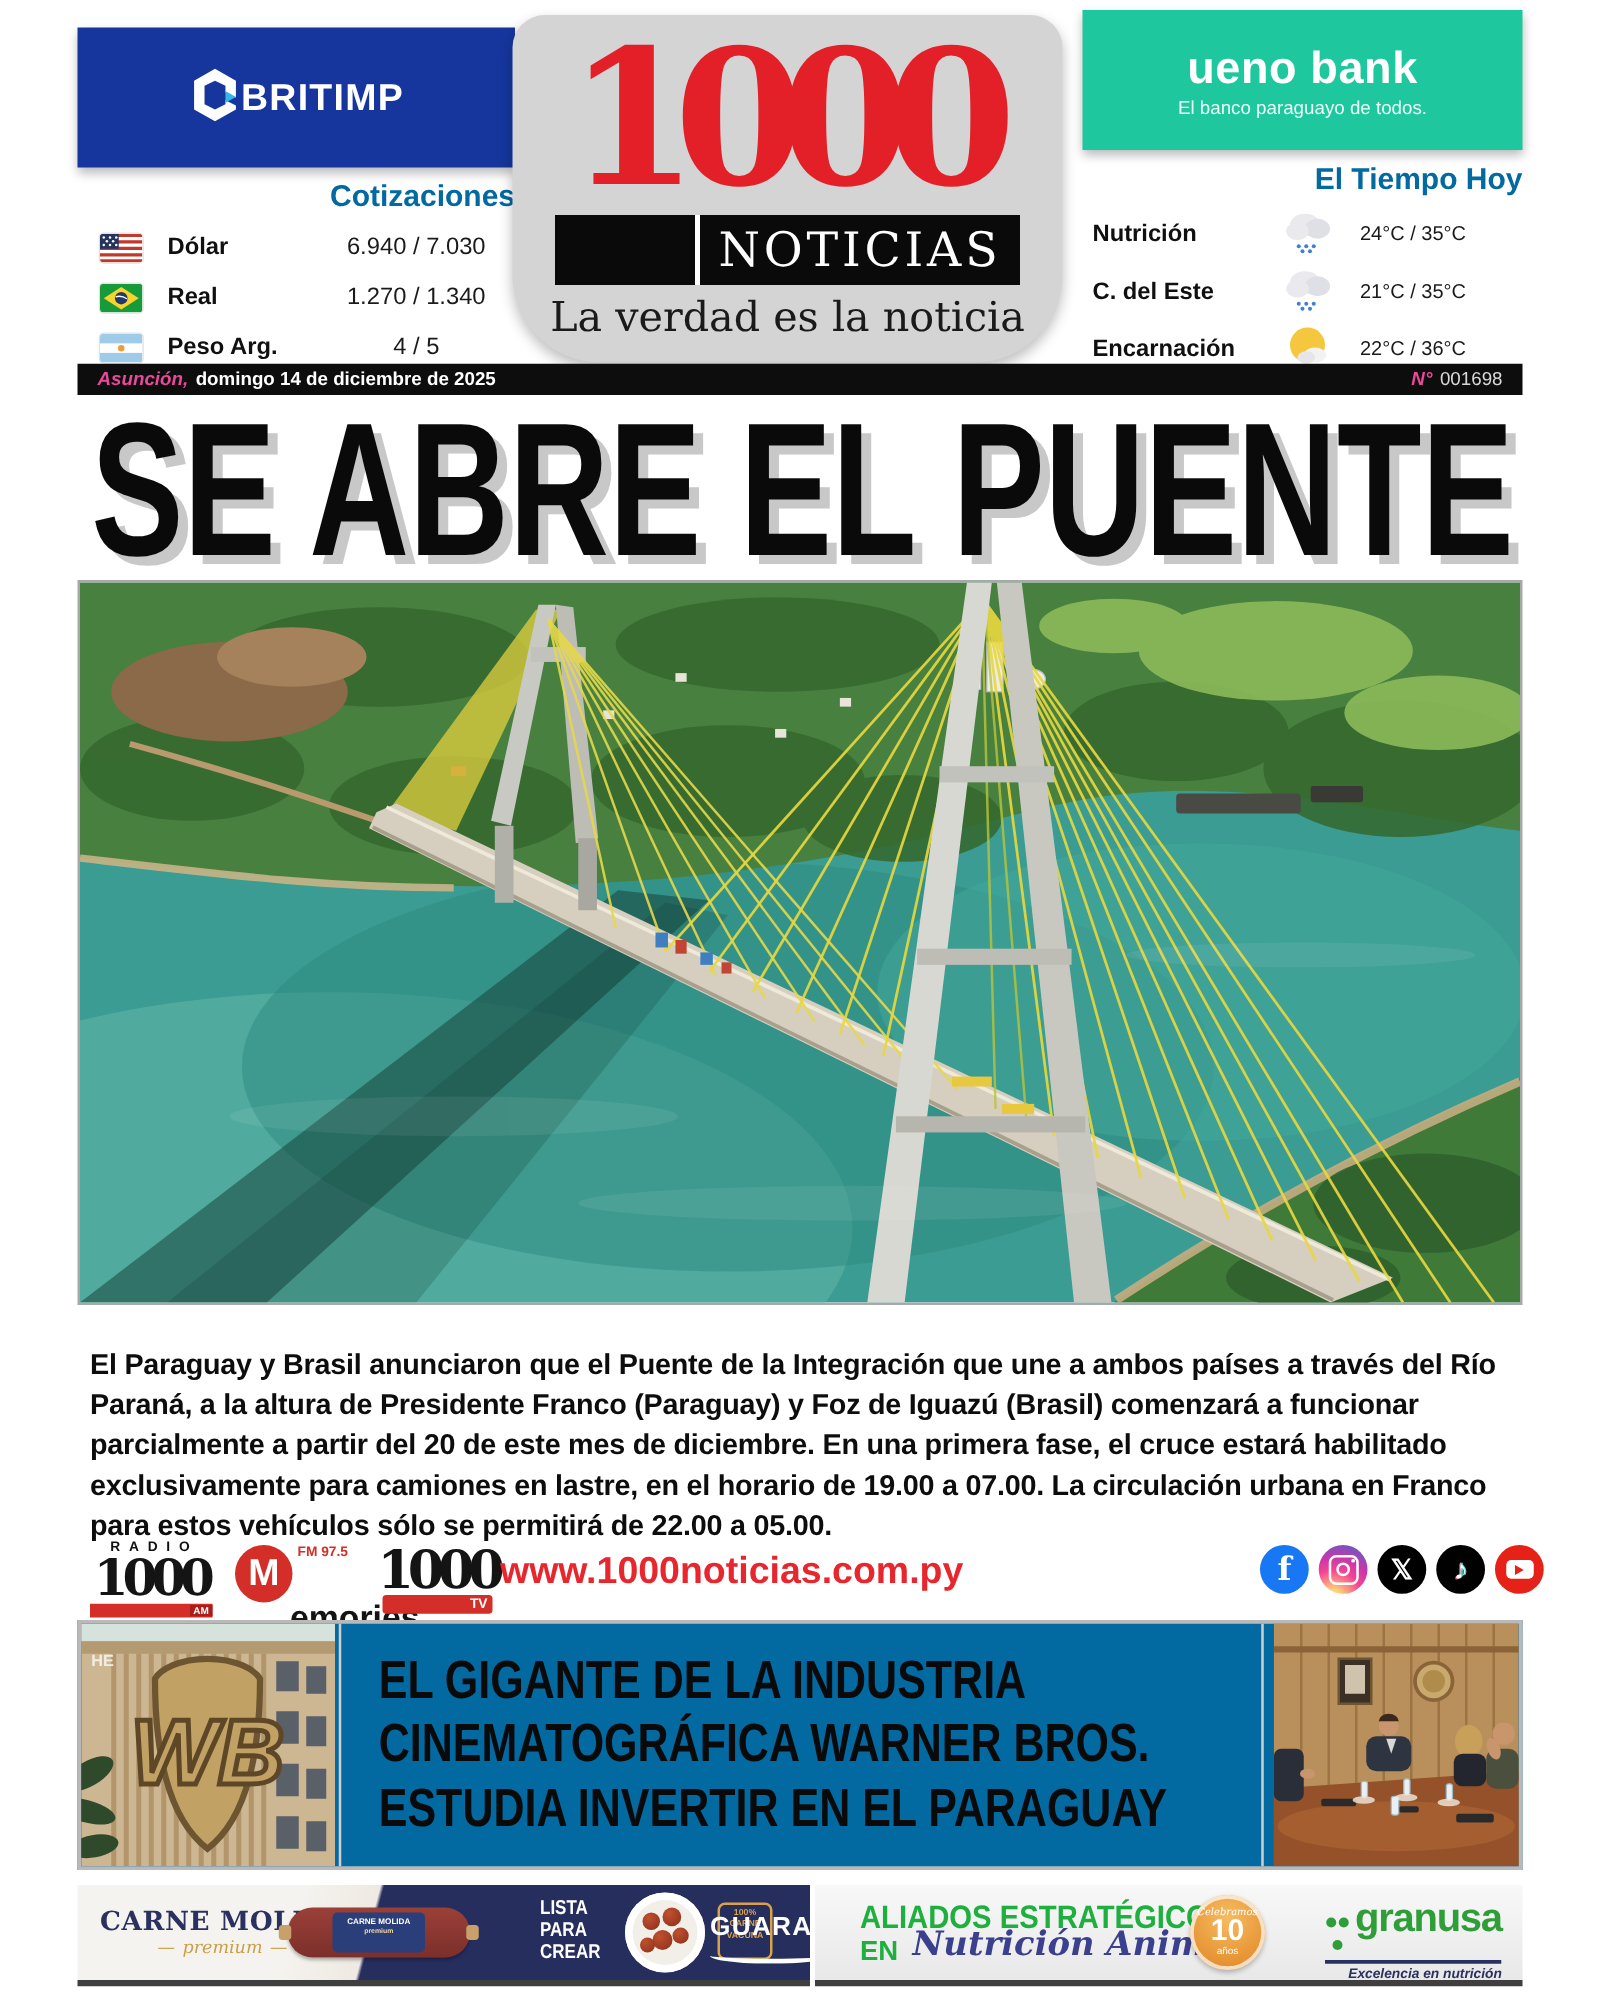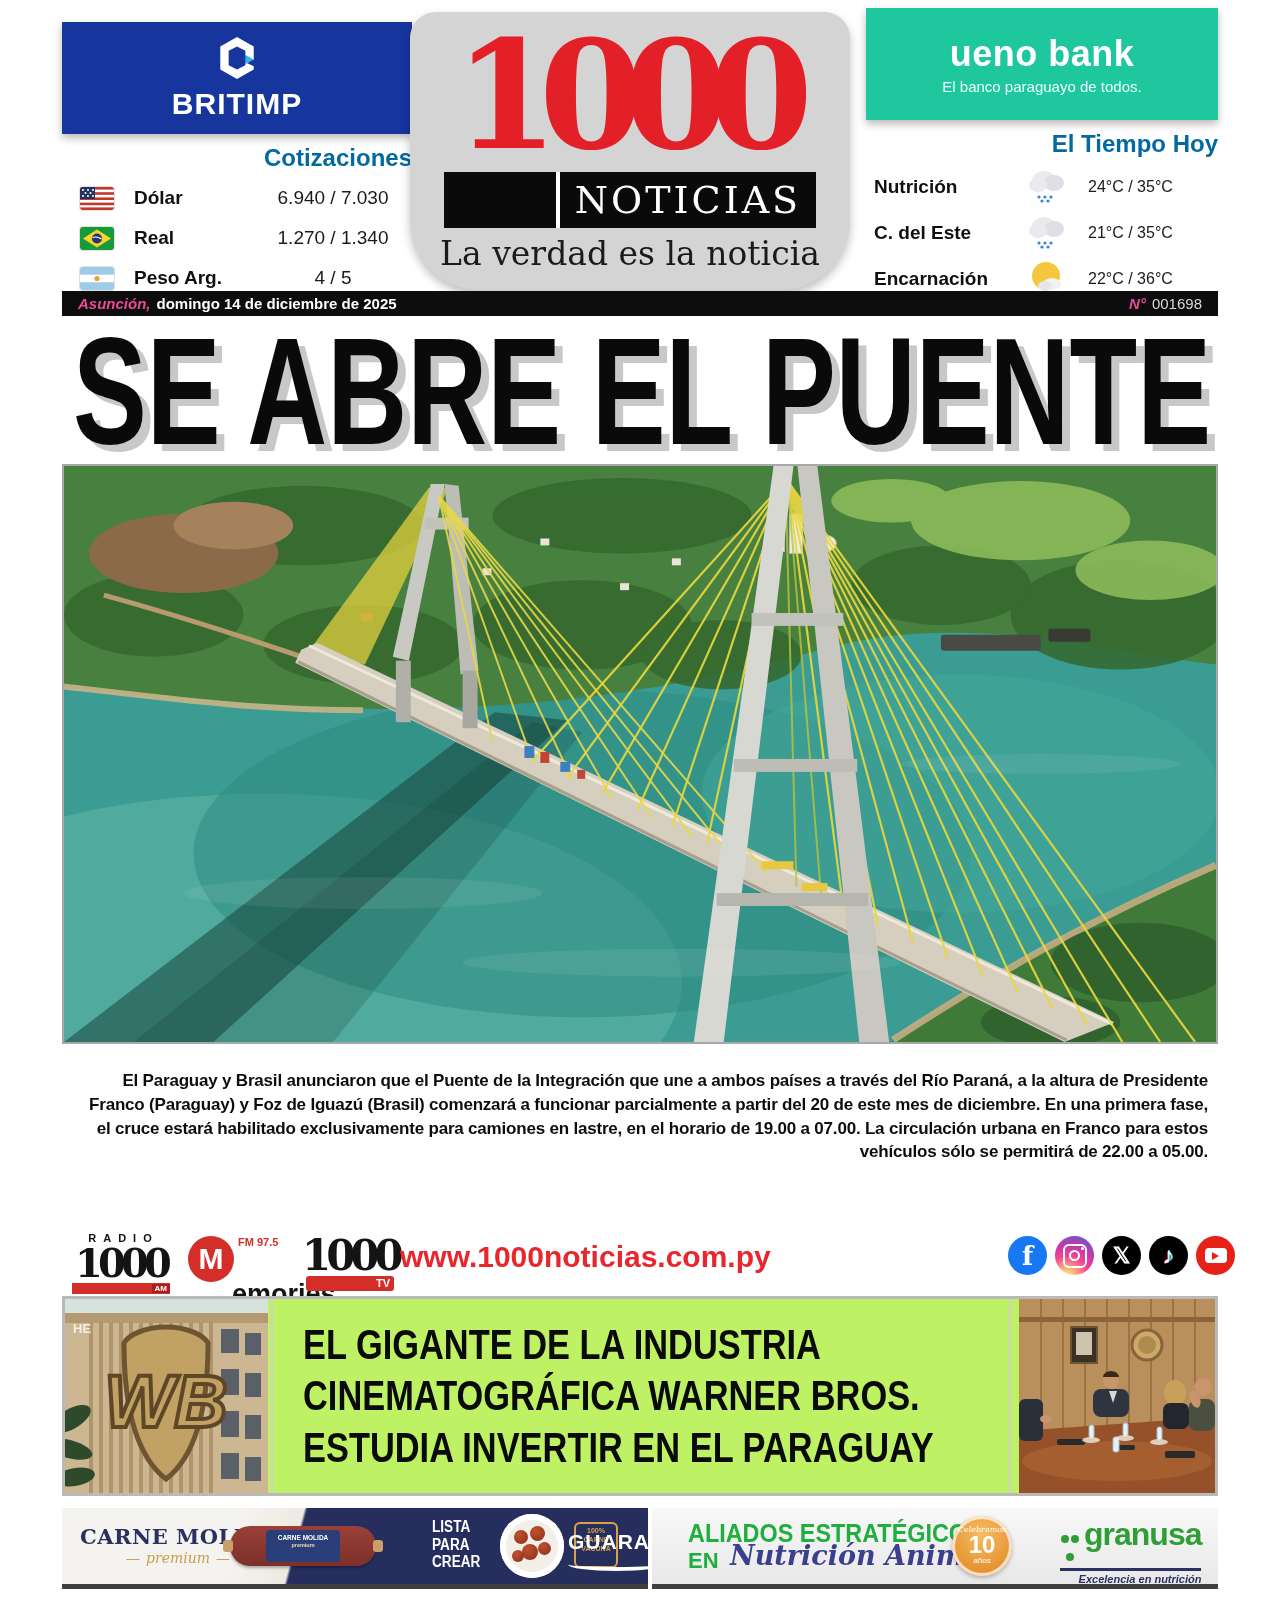--- a/index.html
+++ b/index.html
@@ -2,21 +2,21 @@
 <html><head>
 <meta charset="utf-8">
 <style>
   html,body{margin:0;padding:0;background:#fff;}
   body{font-family:"Liberation Sans",sans-serif;}
   .page{position:relative;width:1280px;height:1600px;background:#fff;overflow:hidden;}
   .abs{position:absolute;}
 
   
   .col-left{left:62px;top:22px;width:350px;}
-  .britimp-box{height:112px;background:#16369e;display:flex;flex-direction:column;align-items:center;justify-content:center;box-shadow:0 4px 8px rgba(0,0,0,.28);}
+  .britimp-box{height:112px;background:#16369e;display:flex;flex-direction:row;align-items:center;justify-content:center;box-shadow:0 4px 8px rgba(0,0,0,.28);}
   .britimp-name{color:#fff;font-weight:bold;font-size:30px;letter-spacing:1px;margin-top:2px;}
   .sec-title{font-size:24px;font-weight:bold;color:#0369a1;text-align:right;margin:10px 0 6px;}
   .fx-row{display:grid;grid-template-columns:54px 120px 1fr;align-items:center;height:40px;padding-left:18px;}
   .fx-label{font-weight:bold;font-size:19px;color:#101010;}
   .fx-value{font-size:19px;color:#1a1a1a;text-align:center;}
   .flag{width:34px;height:23px;border-radius:3px;overflow:hidden;display:block;box-shadow:0 0 0 1px rgba(0,0,0,.12);}
 
   
   .logo-box{left:410px;top:12px;width:440px;height:278px;background:#d4d4d4;border-radius:26px 26px 70px 70px;box-shadow:0 5px 10px rgba(0,0,0,.25);display:flex;flex-direction:column;align-items:center;}
   .logo-1000{font-family:"DejaVu Serif",serif;font-weight:bold;font-size:150px;line-height:1;color:#e32028;letter-spacing:-0.13em;margin:8px 0 0 -12px;}
@@ -39,21 +39,21 @@
   .issue-num{color:#d8d8d8;font-weight:normal;}
 
   
   .headline-wrap{left:62px;top:314px;width:1156px;height:148px;}
 
   
   .photo-main{left:62px;top:464px;width:1156px;height:580px;border:2px solid #a8a8a8;box-sizing:border-box;}
   .photo-main svg{display:block;width:100%;height:100%;}
 
   
-  .lead{left:72px;top:1052px;width:1136px;font-size:17px;font-weight:bold;line-height:1.4;color:#0d0d0d;text-align:right;letter-spacing:-0.2px;}
+  .lead{left:72px;top:1052px;width:1136px;font-size:23px;font-weight:bold;line-height:1.4;color:#0d0d0d;text-align:left;letter-spacing:-0.2px;}
 
   
   .radio1000{left:66px;top:1232px;width:110px;text-align:center;}
   .radio-top{font-size:11px;font-weight:bold;letter-spacing:7px;color:#111;margin-left:5px;}
   .serif1000{font-family:"DejaVu Serif",serif;font-weight:bold;letter-spacing:-0.12em;color:#141414;line-height:.95;}
   .radio-num{font-size:40px;}
   .radio-bar{height:11px;background:#d42e28;margin:1px 6px 0;display:flex;justify-content:flex-end;align-items:center;}
   .radio-band{color:#fff;font-size:8px;font-weight:bold;background:#a81f1a;padding:0 3px;}
   .memories{left:188px;top:1236px;width:130px;}
   .mem-circle{width:46px;height:46px;border-radius:50%;background:#d42e28;color:#fff;font-weight:bold;font-size:30px;display:flex;align-items:center;justify-content:center;float:left;}
@@ -71,21 +71,21 @@
   .ig-cam{width:20px;height:20px;border:2.5px solid #fff;border-radius:6px;position:relative;}
   .ig-cam:before{content:"";position:absolute;left:4px;top:4px;width:7px;height:7px;border:2.5px solid #fff;border-radius:50%;}
   .ig-cam:after{content:"";position:absolute;right:1px;top:1px;width:3px;height:3px;background:#fff;border-radius:50%;}
   .soc-x{background:#000;font-size:22px;}
   .soc-tt{background:#010101;font-size:23px;text-shadow:1px 0 #25f4ee,-1px 1px #fe2c55;}
   .soc-yt{background:#e62117;}
   .yt-btn{width:22px;height:15px;background:#fff;border-radius:4px;display:flex;align-items:center;justify-content:center;}
   .yt-tri{width:0;height:0;border-left:7px solid #e62117;border-top:4.5px solid transparent;border-bottom:4.5px solid transparent;}
 
   
-  .warner{left:62px;top:1296px;width:1156px;height:200px;border:3px solid #b9b9b9;background:#bef264;box-sizing:border-box;}
+  .warner{left:62px;top:1296px;width:1156px;height:200px;border:3px solid #b9b9b9;background:#0369a1;box-sizing:border-box;}
   .warner-photo-l{position:absolute;left:0;top:0;width:203px;height:194px;}
   .warner-textbox{position:absolute;left:206px;top:0;width:740px;height:194px;border-left:2px solid #cfcfcf;border-right:2px solid #cfcfcf;display:flex;flex-direction:column;justify-content:center;padding-left:30px;box-sizing:border-box;}
   .warner-line{font-size:43px;font-weight:800;color:#0a0a0a;line-height:1.2;white-space:nowrap;transform:scaleX(0.8);transform-origin:left center;letter-spacing:0;}
   .warner-photo-r{position:absolute;right:0;top:0;width:196px;height:194px;}
   .warner svg{display:block;width:100%;height:100%;}
 
   
   .ad-guarani{left:62px;top:1508px;width:586px;height:76px;background:linear-gradient(105deg,#f5f3ef 0 30%,#eee9e2 40%,#262e5e 40.5%);border-bottom:5px solid #3f3f3f;overflow:hidden;}
   .cm-brand{position:absolute;left:18px;top:16px;font-family:"DejaVu Serif",serif;font-weight:bold;font-size:21px;color:#2a3160;letter-spacing:.5px;}
   .cm-premium{position:absolute;left:58px;top:42px;font-family:"DejaVu Serif",serif;font-style:italic;font-size:14px;color:#c9a04a;}

